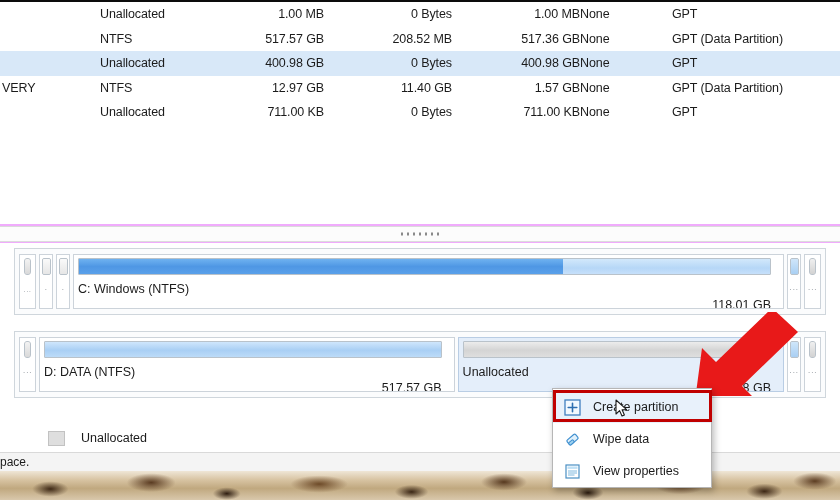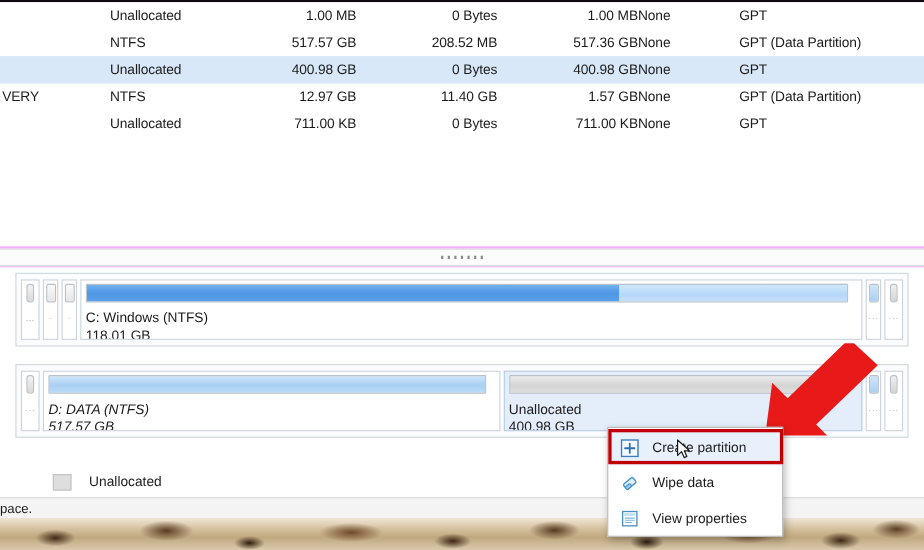--- a/index.html
+++ b/index.html
@@ -116,20 +116,21 @@
     font-size: 12.5px;
     color: #1b1b1b;
     line-height: 16px;
     white-space: nowrap;
   }
   .psize {
     font-size: 12.5px;
     color: #1b1b1b;
     line-height: 16px;
     white-space: nowrap;
+    text-align: right;
   }
   .dots {
     margin-top: 9px;
     font-size: 8px; color: #9aa0a6; line-height: 11px;
     letter-spacing: 0.5px;
   }
 
   
   .legend {
     position: absolute; left: 0; top: 424px; width: 840px; height: 28px;
@@ -355,21 +356,21 @@
     <div class="disk-row disk-row-2">
 
       <div class="pcell tiny">
         <div class="usebar tinybar">
           <div class="fill" style="width:100%;background:linear-gradient(180deg,#f3f3f3,#d9d9d9);"></div>
         </div>
         <div class="dots">···</div>
         <div class="dots">···</div>
       </div>
 
-      <div class="pcell grow" style="flex:5.17;font-style:italic;">
+      <div class="pcell grow" style="flex:5.17;">
         <div class="usebar">
           <div class="fill" id="d-fill" style="background: linear-gradient(rgb(207, 230, 252) 0%, rgb(169, 207, 244) 55%, rgb(188, 219, 248) 100%); width: 0%;"></div>
           <div class="rest" id="d-rest" style="background: linear-gradient(rgb(207, 230, 252) 0%, rgb(169, 207, 244) 55%, rgb(188, 219, 248) 100%); width: 100%;"></div>
         </div>
         <div class="plabel">D: DATA (NTFS)</div>
         <div class="psize">517.57 GB</div>
       </div>
 
       <div class="pcell grow sel" style="flex:4.01;">
         <div class="usebar">

